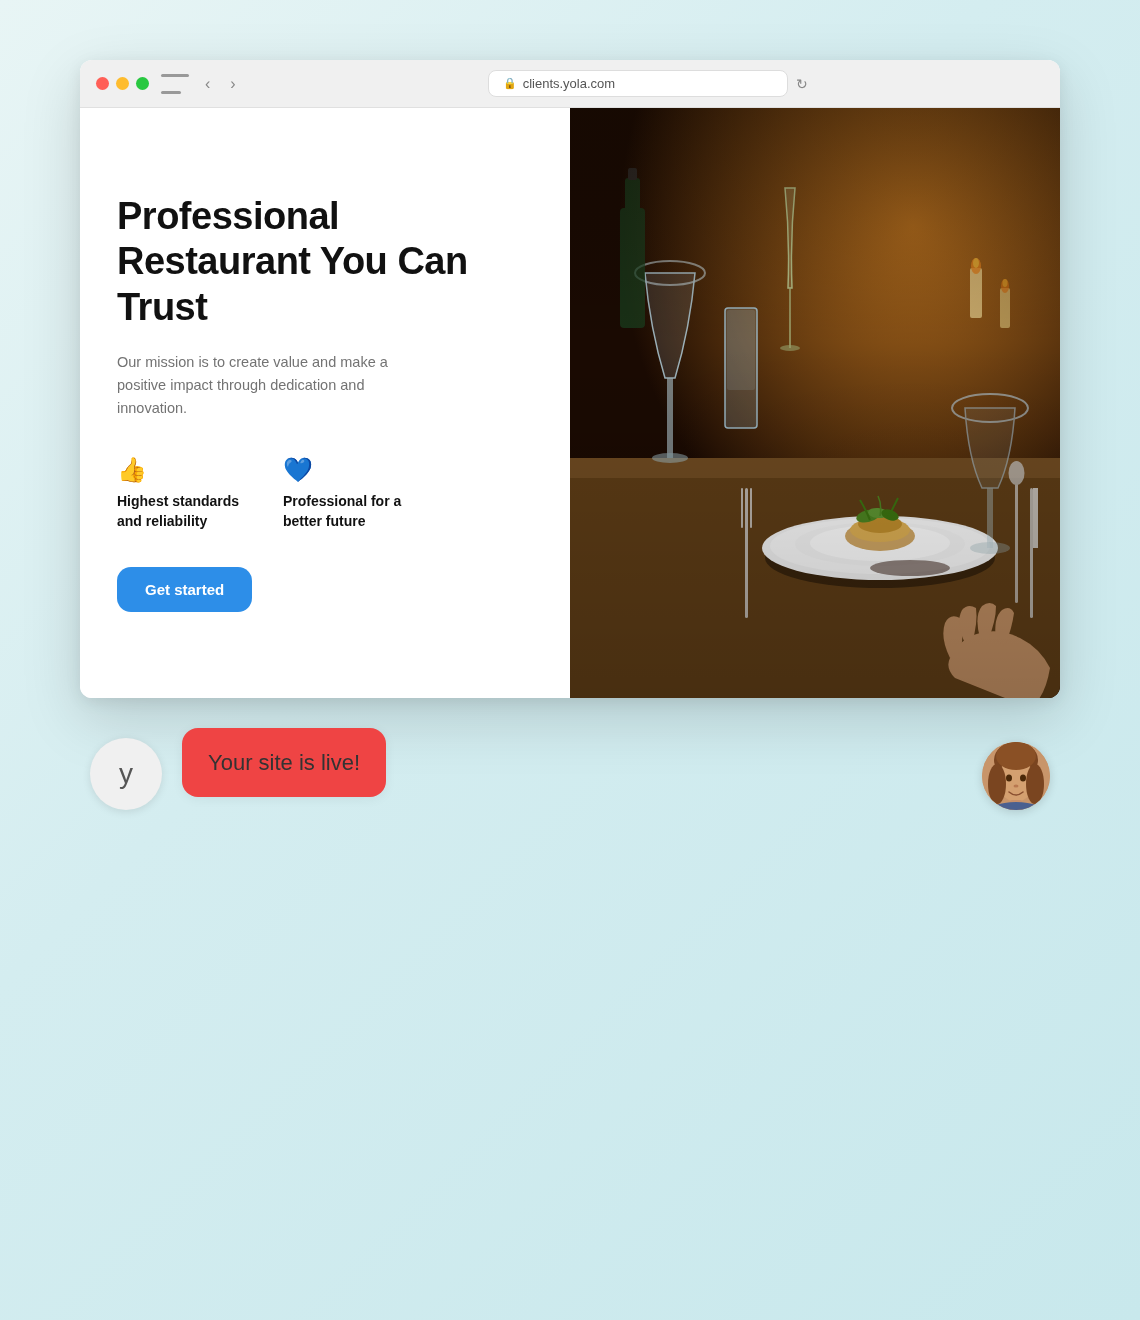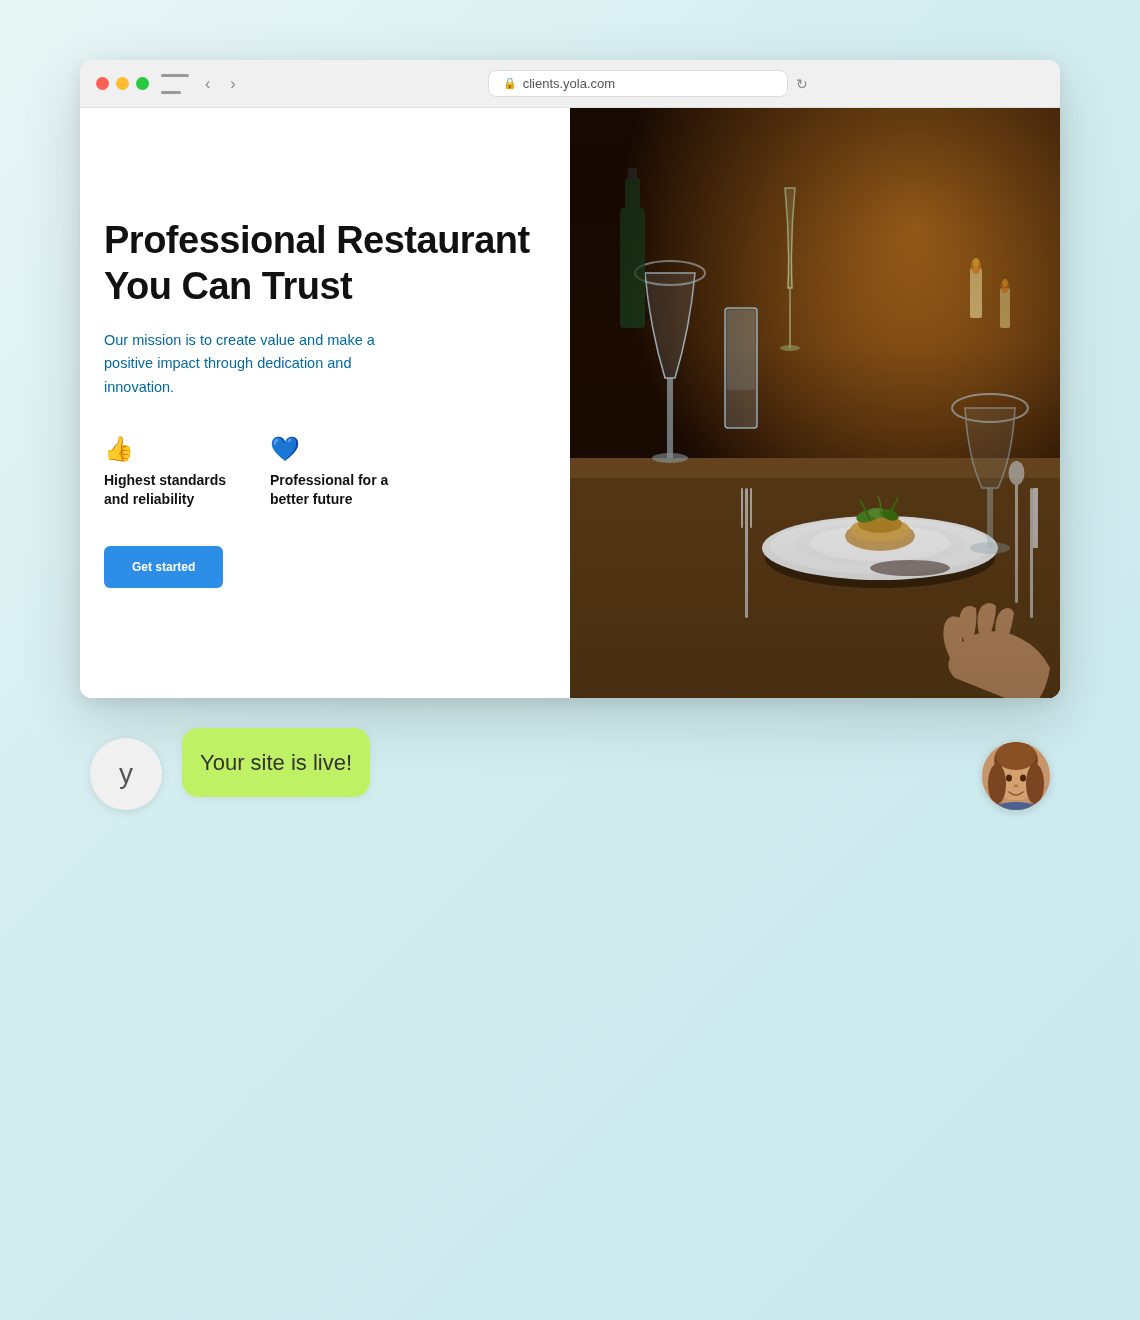--- a/index.html
+++ b/index.html
@@ -121,38 +121,38 @@
     .browser-content {
       display: flex;
       height: 590px;
     }
 
     
     .left-panel {
       width: 490px;
       flex-shrink: 0;
       background: #fff;
-      padding: 60px 24px;
+      padding: 60px 37px;
       display: flex;
       flex-direction: column;
       justify-content: center;
     }
 
     .hero-title {
       font-size: 38px;
       font-weight: 800;
       color: #111;
       line-height: 1.2;
       margin-bottom: 20px;
       letter-spacing: -0.5px;
     }
 
     .hero-subtitle {
       font-size: 14.5px;
-      color: #0369a1;
+      color: #737373;
       line-height: 1.6;
       margin-bottom: 36px;
       max-width: 300px;
     }
 
     .features-row {
       display: flex;
       gap: 36px;
       margin-bottom: 36px;
     }
@@ -173,23 +173,23 @@
       font-weight: 600;
       color: #111;
       line-height: 1.4;
       max-width: 130px;
     }
 
     .cta-button {
       background: #2d8ee8;
       color: #fff;
       border: none;
-      border-radius: 6px;
+      border-radius: 14px;
       padding: 14px 28px;
-      font-size: 12px;
+      font-size: 15px;
       font-weight: 600;
       cursor: pointer;
       width: fit-content;
     }
 
     
     .right-panel {
       flex: 1;
       overflow: hidden;
       position: relative;
@@ -228,23 +228,23 @@
     }
 
     .chat-messages {
       display: flex;
       flex-direction: column;
       gap: 18px;
       flex: 1;
     }
 
     .chat-bubble {
-      background: #bef264;
+      background: #ef4444;
       border-radius: 16px;
-      padding: 18px 18px;
+      padding: 18px 26px;
       font-size: 17px;
       color: #333;
       line-height: 1.5;
       box-shadow: 0 2px 12px rgba(0,0,0,0.06);
       width: fit-content;
       max-width: 560px;
     }
 
     .chat-bubble-first {
       font-size: 22px;

